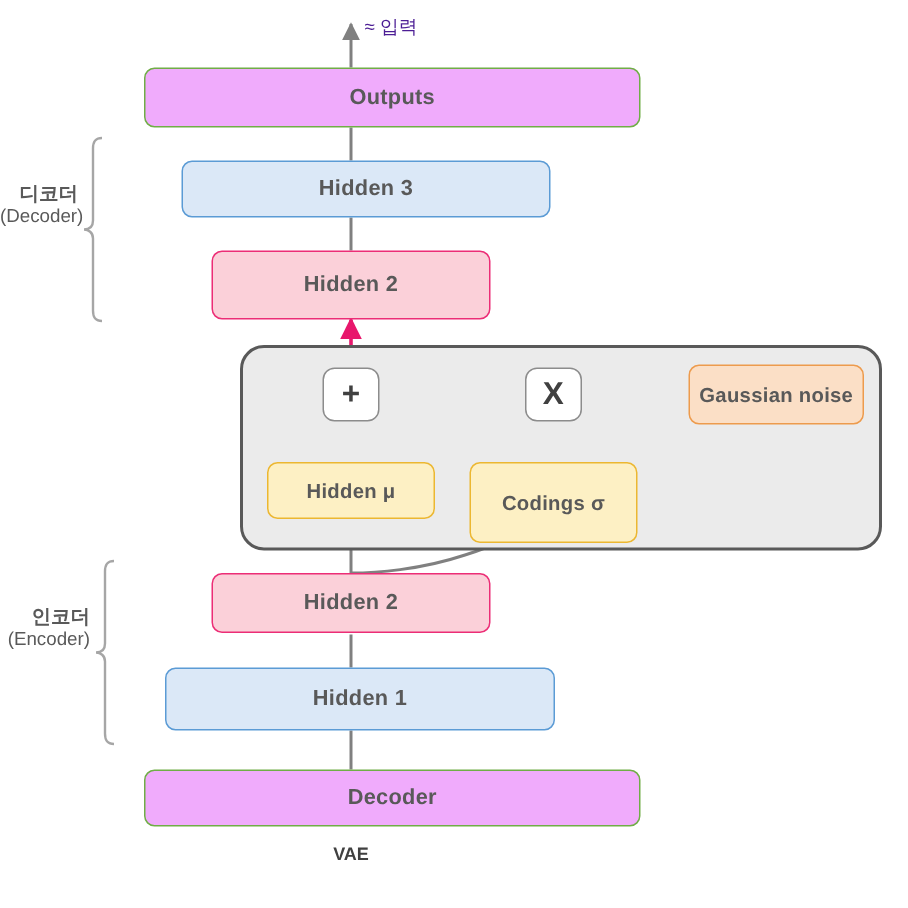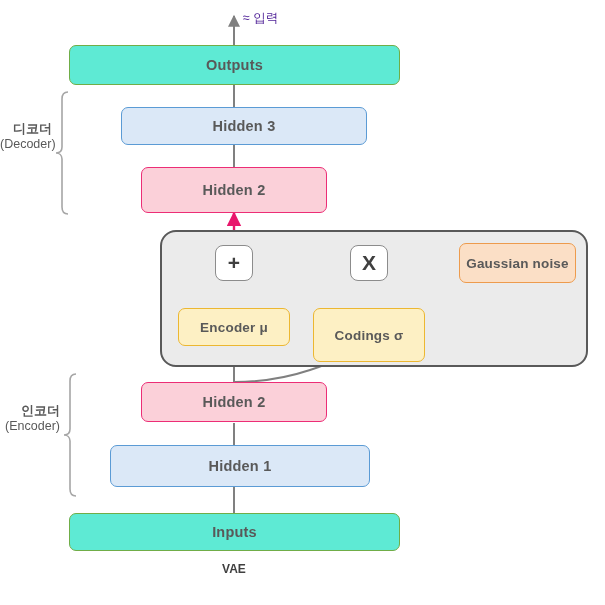--- a/index.html
+++ b/index.html
@@ -34,21 +34,21 @@
     border-radius: 7px;
     border-width: 1.6px;
     border-style: solid;
     font-weight: bold;
     color: #595959;
     letter-spacing: .2px;
     z-index: 3;
   }
   .node.layer { font-size: 14.5px; }
 
-  .n-green  { background: #5eead4; border-color: #70ad47; }
+  .n-green  { background: #f0abfc; border-color: #70ad47; margin-left: 27px; }
   .n-blue   { background: #dbe8f7; border-color: #5b9bd5; }
   .n-pink-soft { background: #fbd0d9; border-color: #ec2d76; }
   .n-yellow { background: #fdf0c4; border-color: #ecb731; }
   .n-orange { background: #fbdfc6; border-color: #ed9b4d; }
   .n-white  { background: #ffffff; border-color: #8c8c8c; }
 
   .op {
     width: 38px;
     height: 36px;
     border-radius: 8px;
@@ -186,27 +186,27 @@
   <div class="node layer n-blue" style="left:121px; top:107px; width:246px; height:38px;">Hidden 3</div>
 
   <div class="node layer n-pink-soft" style="left:141px; top:167px; width:186px; height:46px;">Hidden 2</div>
 
   <div class="node op n-white" style="left:215px; top:245px;">+</div>
 
   <div class="node op n-white" style="left:350px; top:245px;">X</div>
 
   <div class="node layer n-orange" style="left:459px; top:243px; width:117px; height:40px; font-size:13.5px;">Gaussian noise</div>
 
-  <div class="node layer n-yellow" style="left:178px; top:308px; width:112px; height:38px; font-size:13.5px;">Encoder μ</div>
+  <div class="node layer n-yellow" style="left:178px; top:308px; width:112px; height:38px; font-size:13.5px;">Hidden μ</div>
 
   <div class="node layer n-yellow" style="left:313px; top:308px; width:112px; height:54px; font-size:13.5px;">Codings σ</div>
 
   <div class="node layer n-pink-soft" style="left:141px; top:382px; width:186px; height:40px;">Hidden 2</div>
 
   <div class="node layer n-blue" style="left:110px; top:445px; width:260px; height:42px;">Hidden 1</div>
 
-  <div class="node layer n-green" style="left:69px; top:513px; width:331px; height:38px;">Inputs</div>
+  <div class="node layer n-green" style="left:69px; top:513px; width:331px; height:38px;">Decoder</div>
 
   <div class="caption">
     <span class="title">VAE</span>
   </div>
 
 </div>
 
 </body></html>

